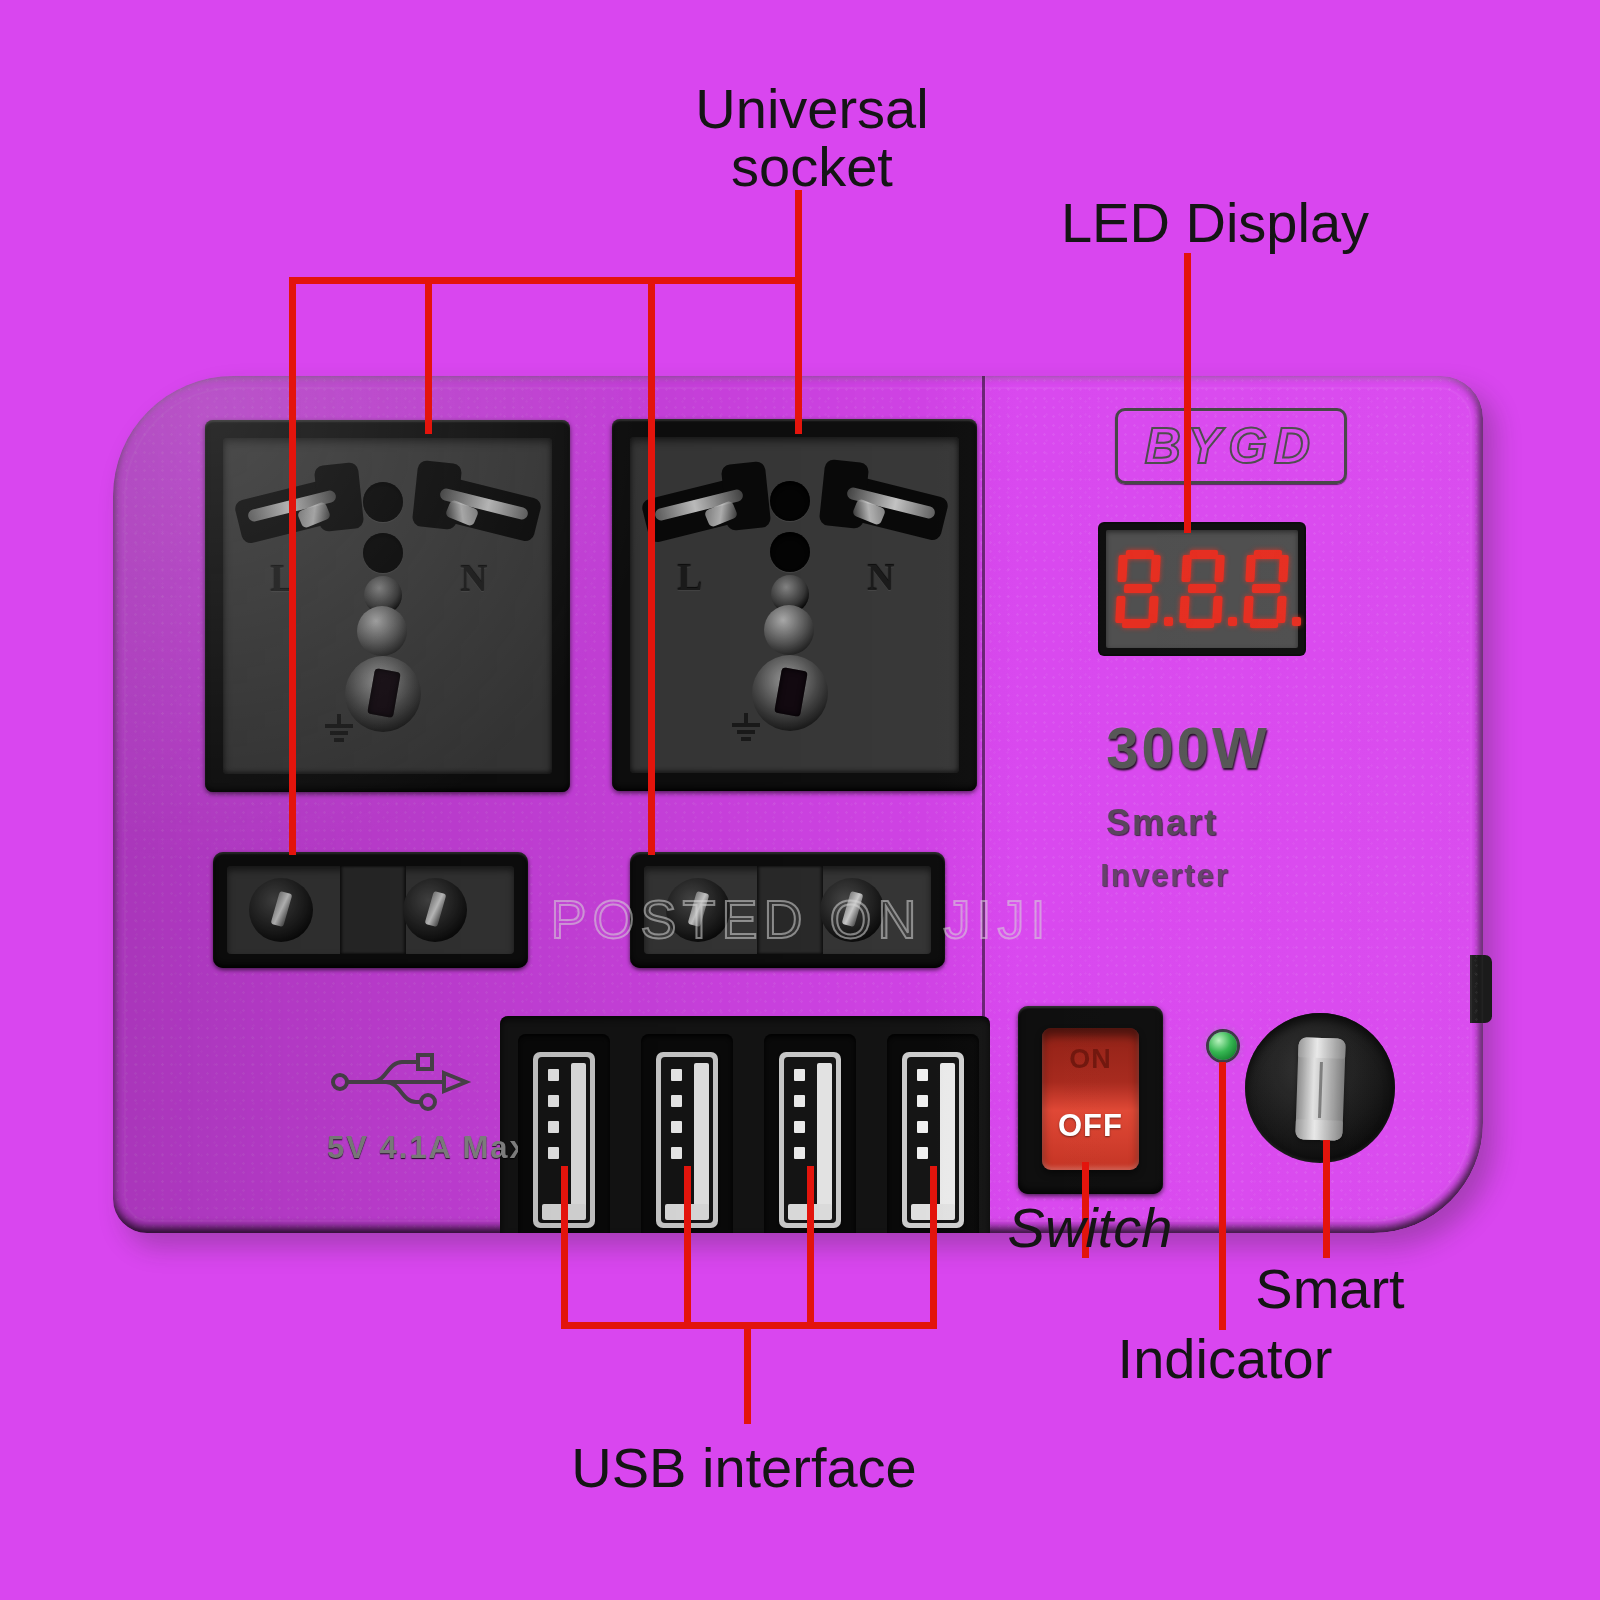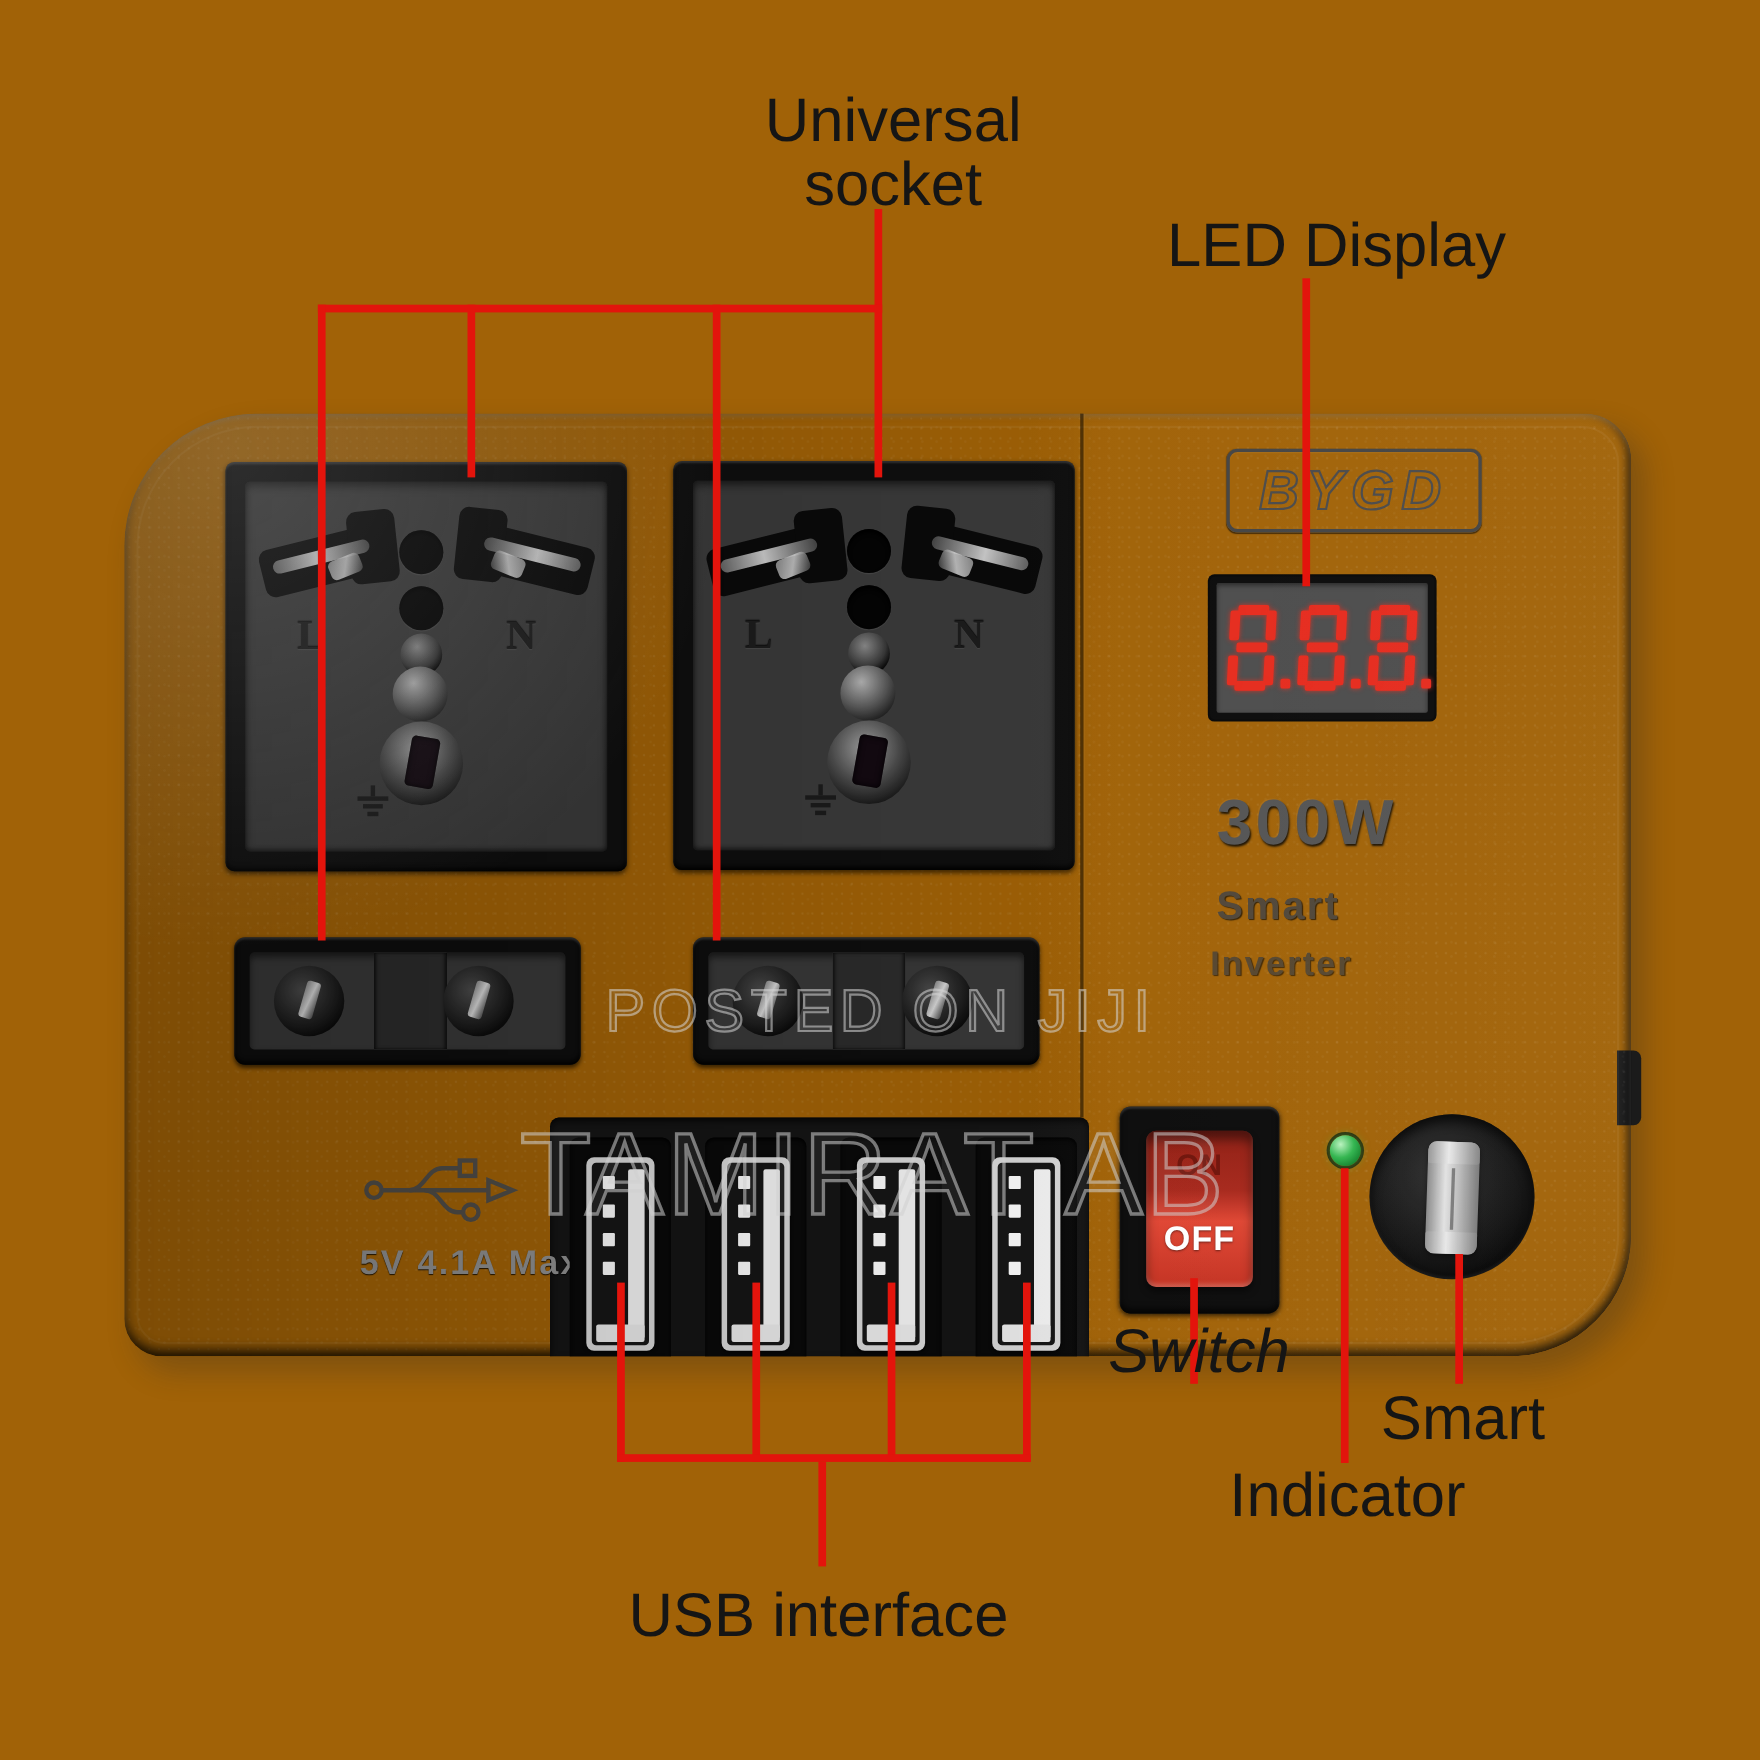--- a/index.html
+++ b/index.html
@@ -2,21 +2,21 @@
 <html style="--callout-red: #e3140c; --led-red: #e62a1c; --indicator-green: #31b54e; --switch-red: #c93423;"><head>
 <meta charset="utf-8">
 <style>
   :root{
     --callout-red:#e3140c;
     --led-red:#e62a1c;
     --indicator-green:#31b54e;
     --switch-red:#c93423;
   }
   html,body{margin:0;padding:0;background:#fff;}
-  .canvas{position:relative;width:1600px;height:1600px;background:#a16207;overflow:hidden;
+  .canvas{position:relative;width:1600px;height:1600px;background:#d946ef;overflow:hidden;
           font-family:"Liberation Sans",sans-serif;}
 
   
   .callout-label{position:absolute;color:#151515;font-size:56px;line-height:1.04;
                  transform:translateX(-50%);text-align:center;white-space:nowrap;z-index:7;}
   .callout-label.wrap{white-space:normal;width:330px;}
 
   
   .rline{position:absolute;background:var(--callout-red);z-index:6;}
 
@@ -420,15 +420,14 @@
     <div class="led-ind"></div>
 
     <div class="fusewell">
       <div class="fusebody">
         <div class="fusewire"></div>
       </div>
     </div>
   </div>
 
   <div class="wm wm1">POSTED ON JIJI</div>
-  <div class="wm wm2">TAMIRAT AB</div>
 
 </div>
 
 </body></html>

